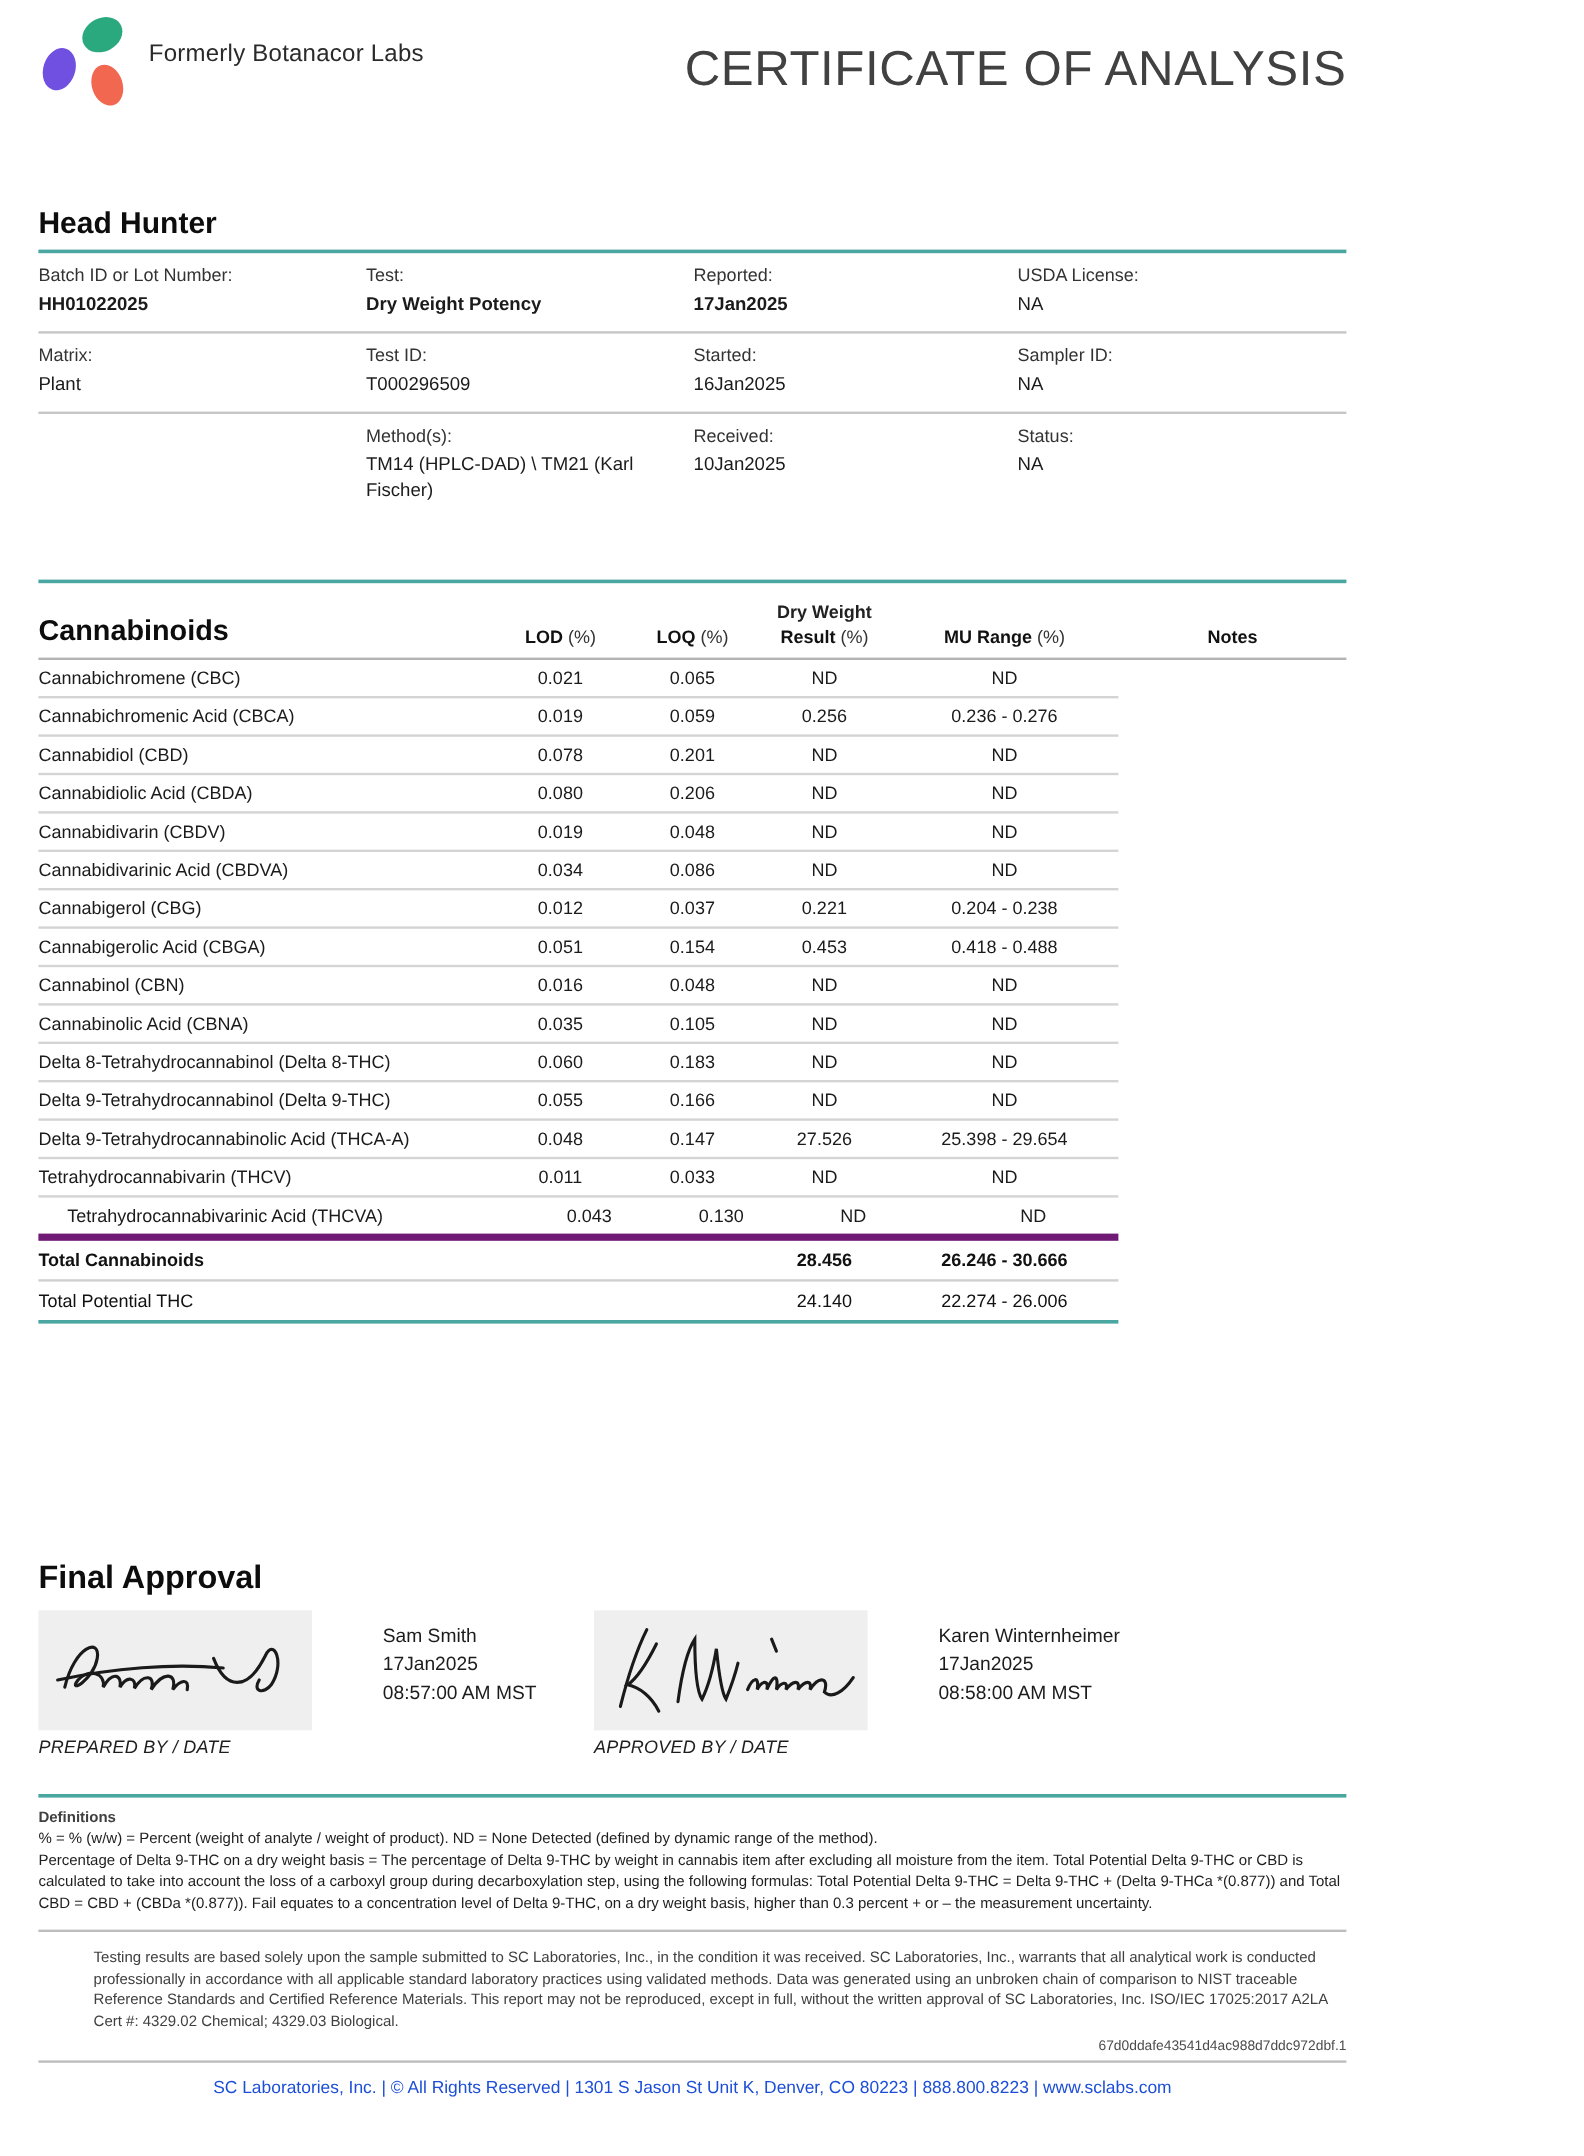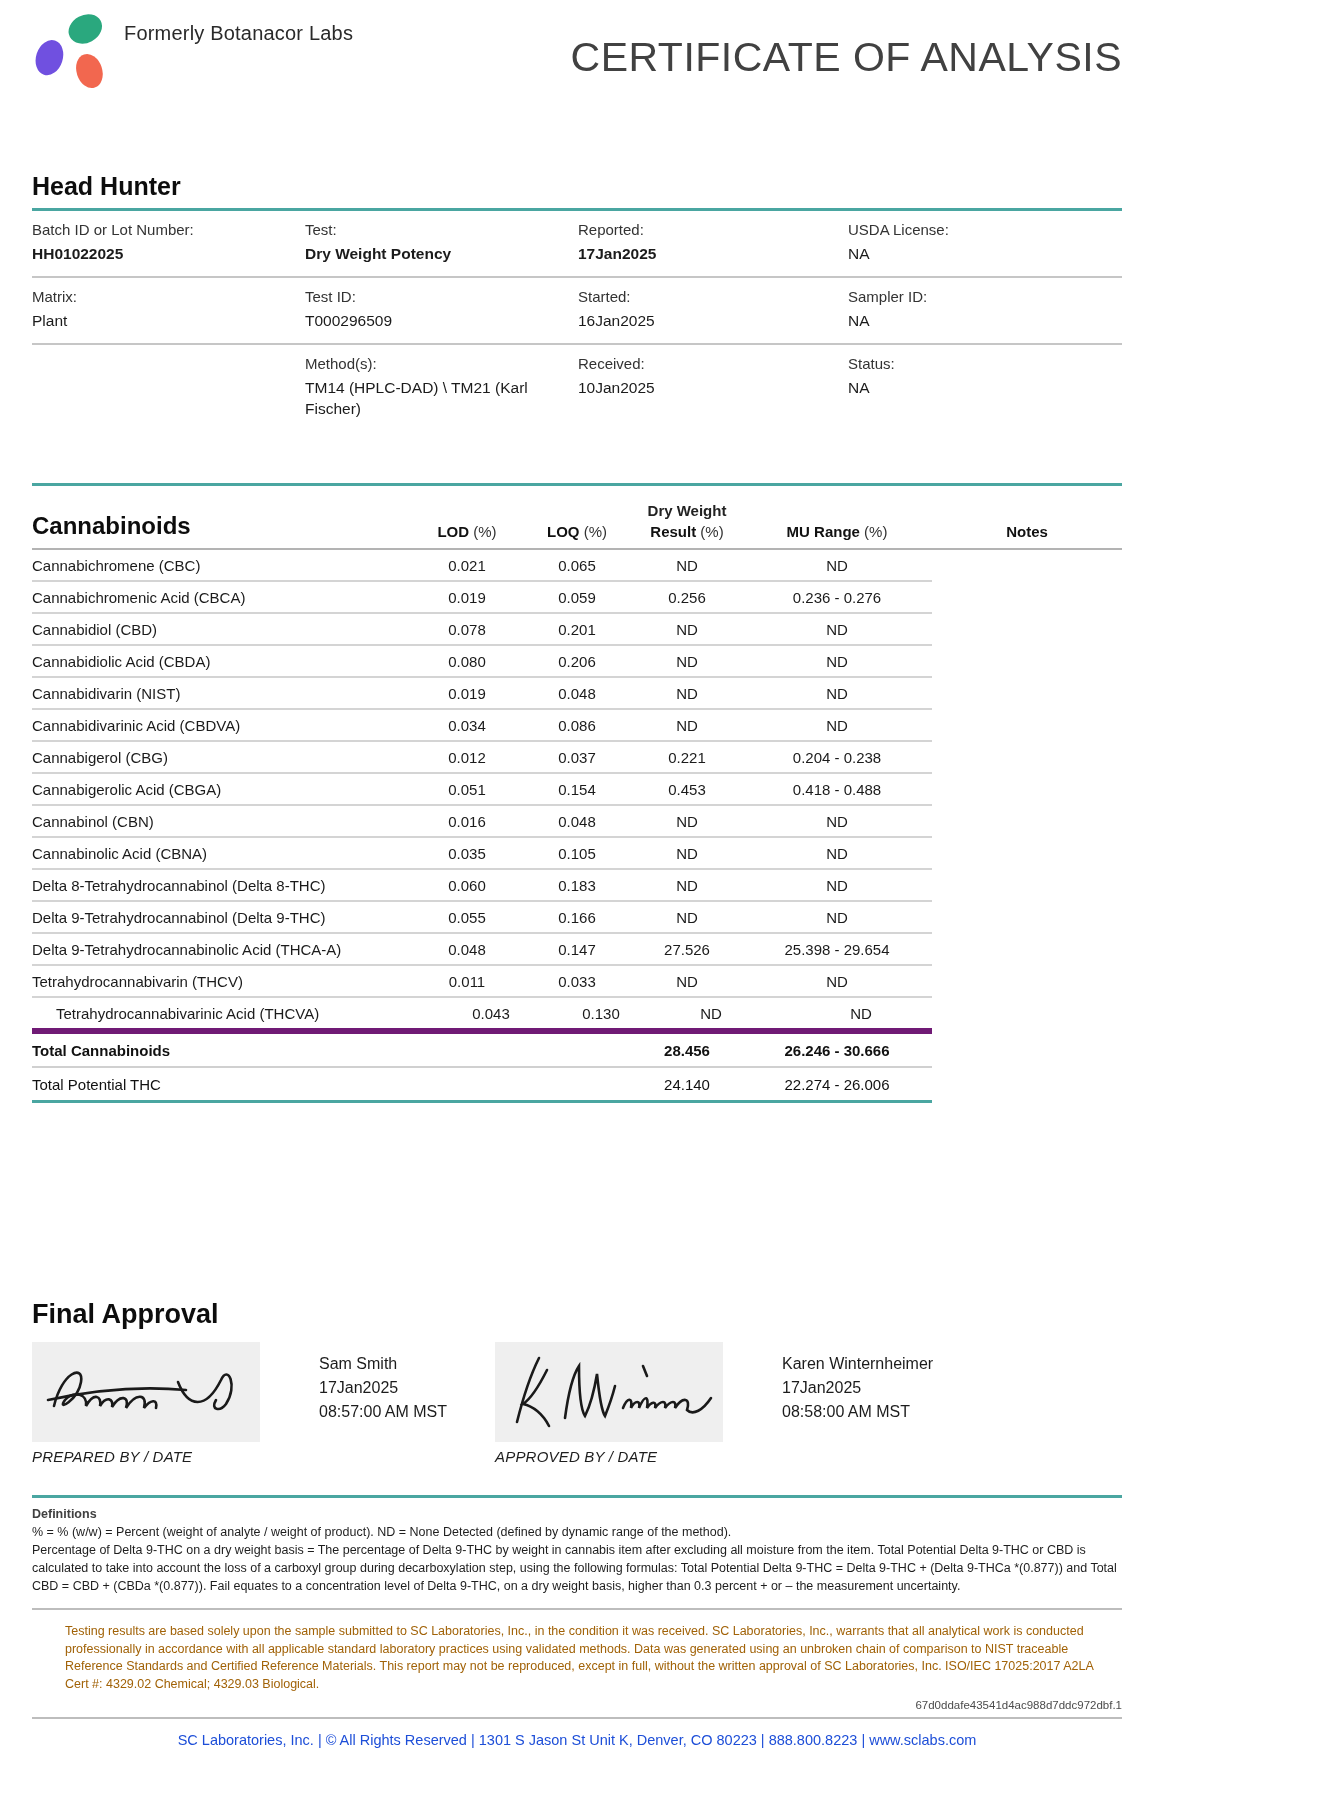--- a/index.html
+++ b/index.html
@@ -10,21 +10,21 @@
 
   
   .header { display:flex; justify-content:space-between; padding-top:8px; height:104px; }
   .logo-wrap { display:flex; align-items:flex-start; }
   .logo-mark { width:82px; height:88px; flex:0 0 auto; }
   .logo-textcol { margin-left:10px; padding-top:6px; }
   .logo-line { font-size:45px; color:#1d1b3e; letter-spacing:-0.5px; line-height:1.0; }
   .logo-sc { font-weight:bold; }
   .logo-labs { font-weight:bold; opacity:0.92; margin-left:6px; }
   .logo-reg { font-size:15px; vertical-align:super; font-weight:normal; color:#1d1b3e; }
-  .logo-tagline { font-size:20px; color:#2a2a2a; margin-top:8px; letter-spacing:0.2px; }
+  .logo-tagline { font-size:20px; color:#2a2a2a; margin-top:20px; letter-spacing:0.2px; }
   .doc-title { font-size:41px; font-weight:300; color:#414141; letter-spacing:0.5px; margin-top:26px; }
 
   
   .sample-section { margin-top:68px; }
   .sample-name { font-size:25px; font-weight:bold; color:#0d0d0d; margin-bottom:7px; }
   .divider-teal { height:3px; background:#4aa6a1; width:100%; }
 
   .info-row { display:grid; grid-template-columns:273px 273px 270px 274px; padding:10px 0 11px; border-bottom:2px solid #c6c6c6; }
   .info-row.last { border-bottom:none; padding-bottom:63px; }
   .info-cell { padding-right:20px; }
@@ -63,21 +63,21 @@
   .sig-meta { margin-left:24px; padding-top:10px; font-size:16px; color:#1c1c1c; line-height:1.5; }
 
   
   .defs-divider { margin-top:30px; }
   .defs { margin-top:9px; }
   .defs-title { font-size:12.5px; font-weight:bold; color:#404040; margin-bottom:2px; }
   .defs p { font-size:12.5px; color:#1e1e1e; line-height:1.45; }
 
   
   .disclaimer { margin-top:13px; border-top:2px solid #bdbdbd; border-bottom:2px solid #bdbdbd; padding:13px 0 6px; }
-  .disclaimer-text { margin-left:33px; width:1030px; font-size:12.5px; color:#a16207; line-height:1.4; }
+  .disclaimer-text { margin-left:46px; width:1030px; font-size:12.5px; color:#404040; line-height:1.4; }
   .hash { text-align:right; font-size:11.5px; color:#4c4c4c; margin-top:6px; }
 
   
   .footer { text-align:center; font-size:14.5px; color:#1d4ed8; padding-top:13px; }
 </style>
 </head>
 <body>
 
 <div class="page">
   <div class="content">
@@ -200,21 +200,21 @@
 
           <div class="c-row">
             <div class="c-name">Cannabidiolic Acid (CBDA)</div>
             <div class="c-num">0.080</div>
             <div class="c-num">0.206</div>
             <div class="c-num">ND</div>
             <div class="c-num">ND</div>
           </div>
 
           <div class="c-row">
-            <div class="c-name">Cannabidivarin (NIST)</div>
+            <div class="c-name">Cannabidivarin (CBDV)</div>
             <div class="c-num">0.019</div>
             <div class="c-num">0.048</div>
             <div class="c-num">ND</div>
             <div class="c-num">ND</div>
           </div>
 
           <div class="c-row">
             <div class="c-name">Cannabidivarinic Acid (CBDVA)</div>
             <div class="c-num">0.034</div>
             <div class="c-num">0.086</div>

